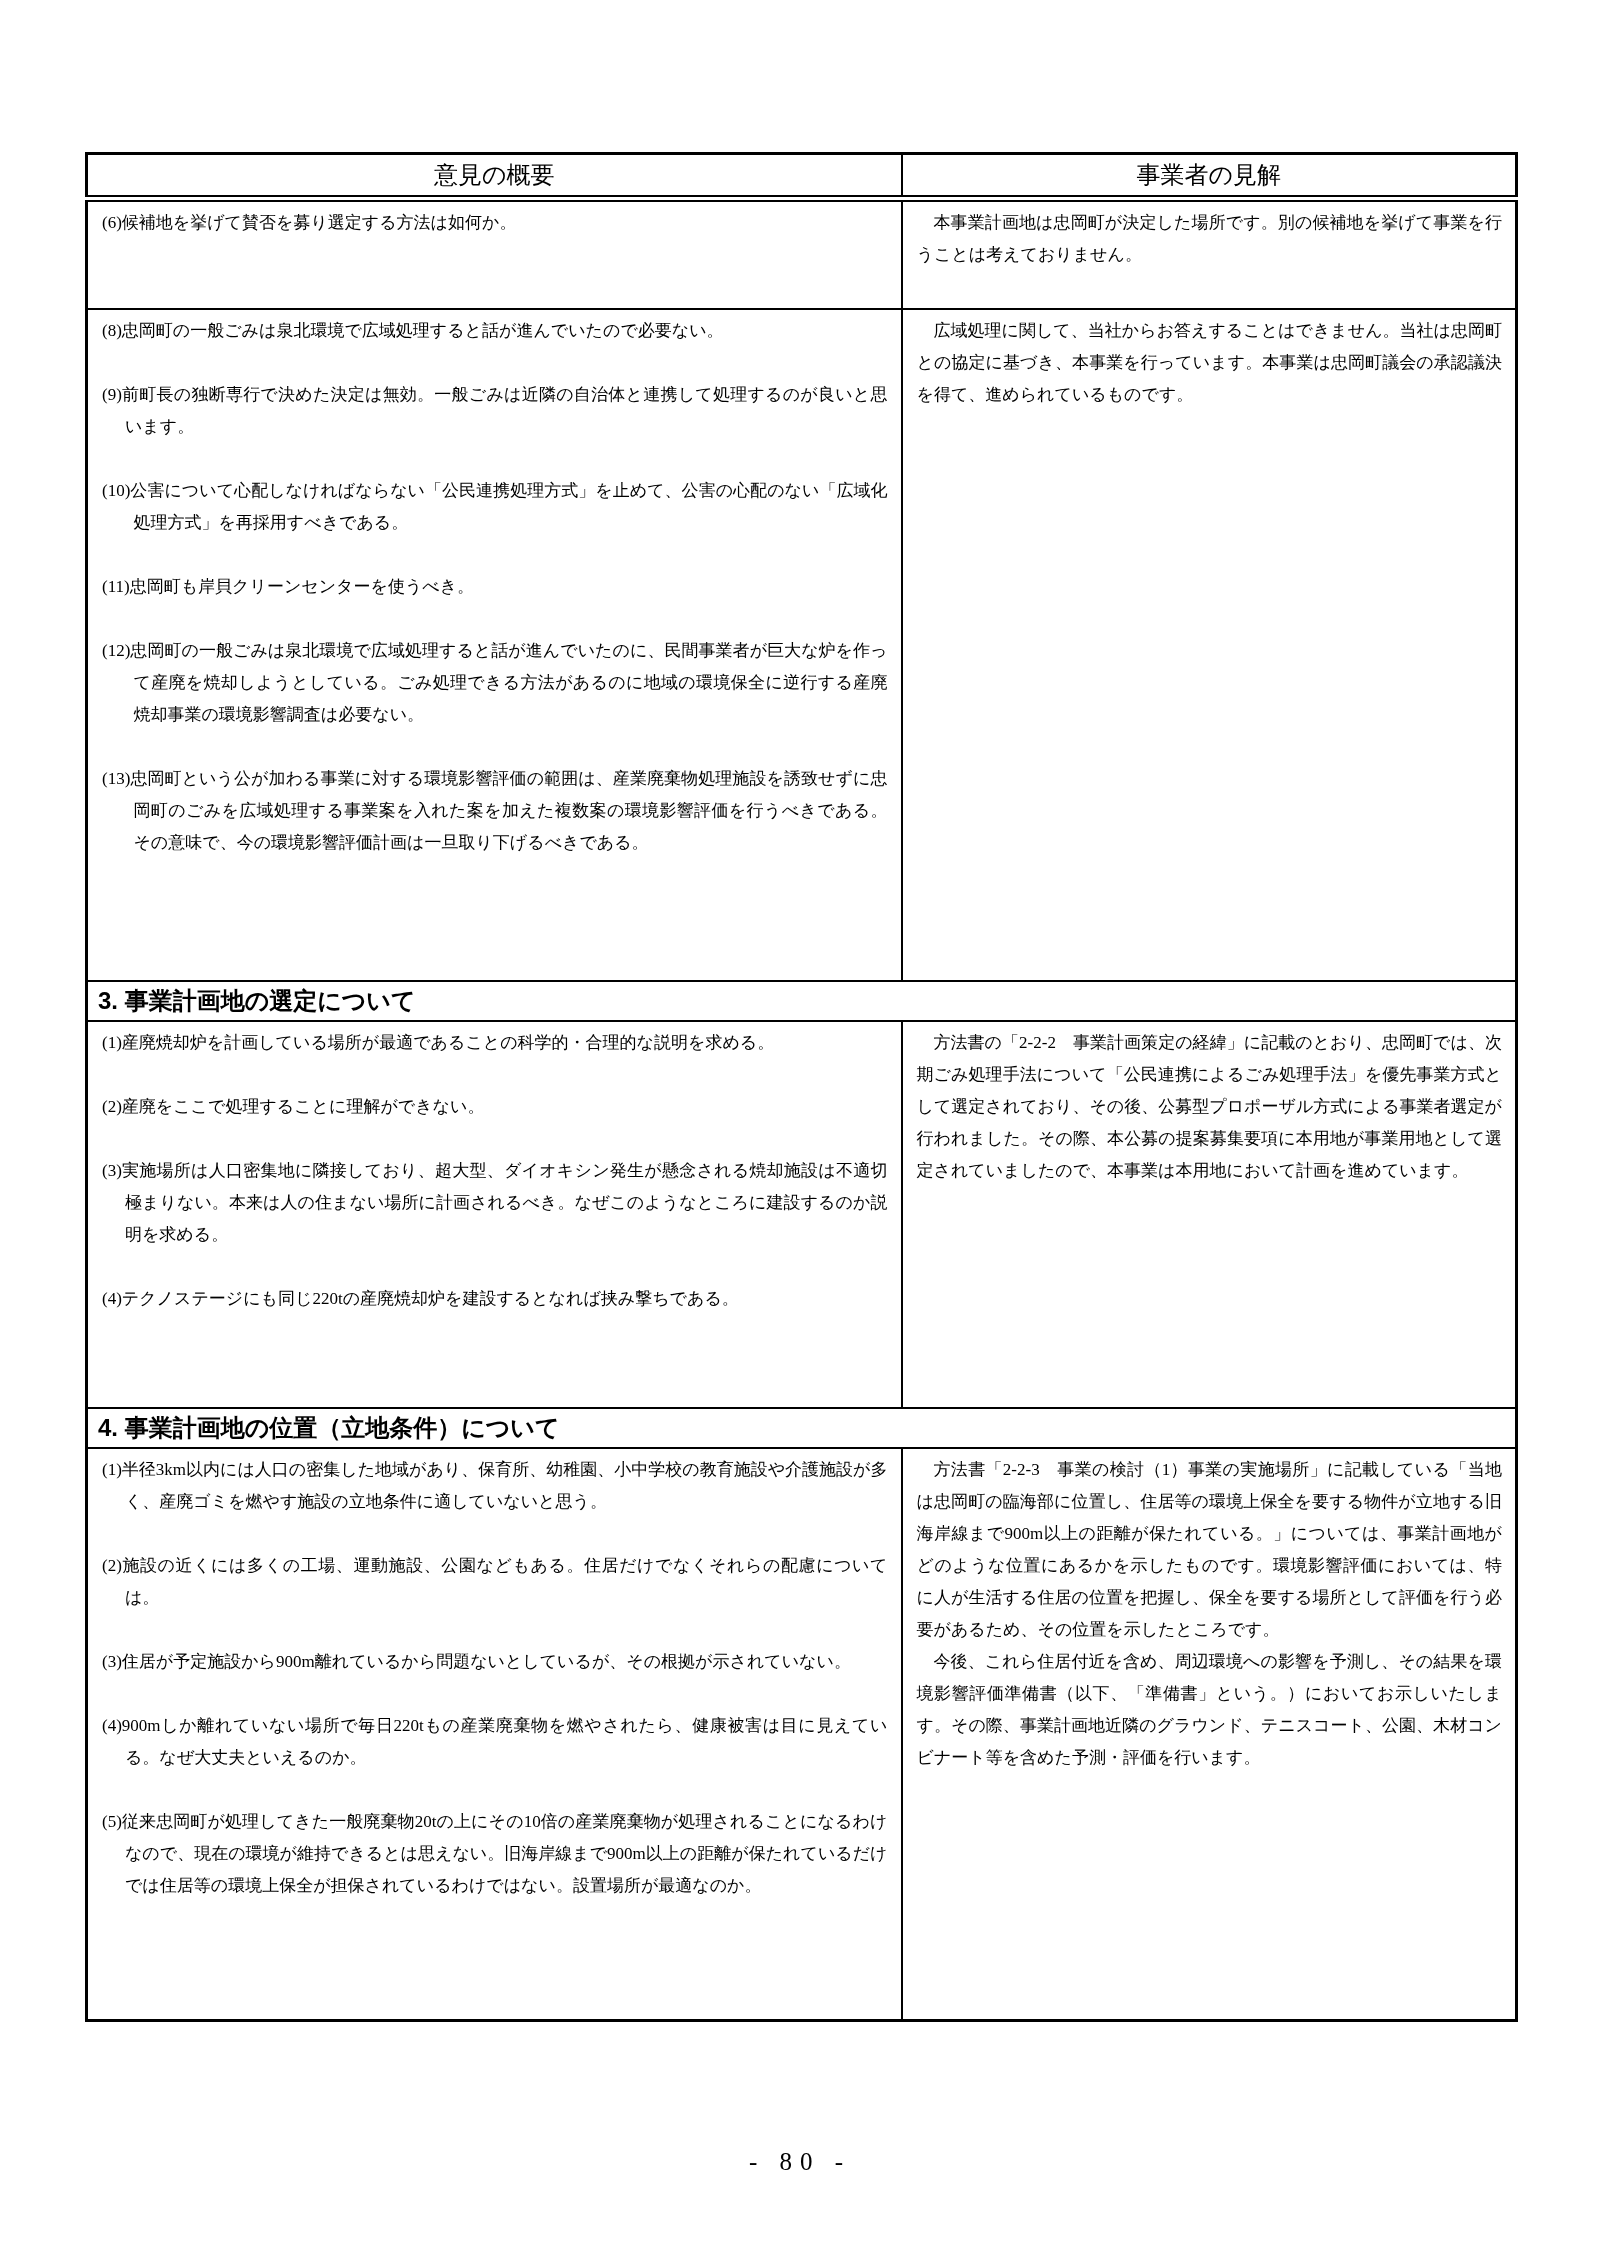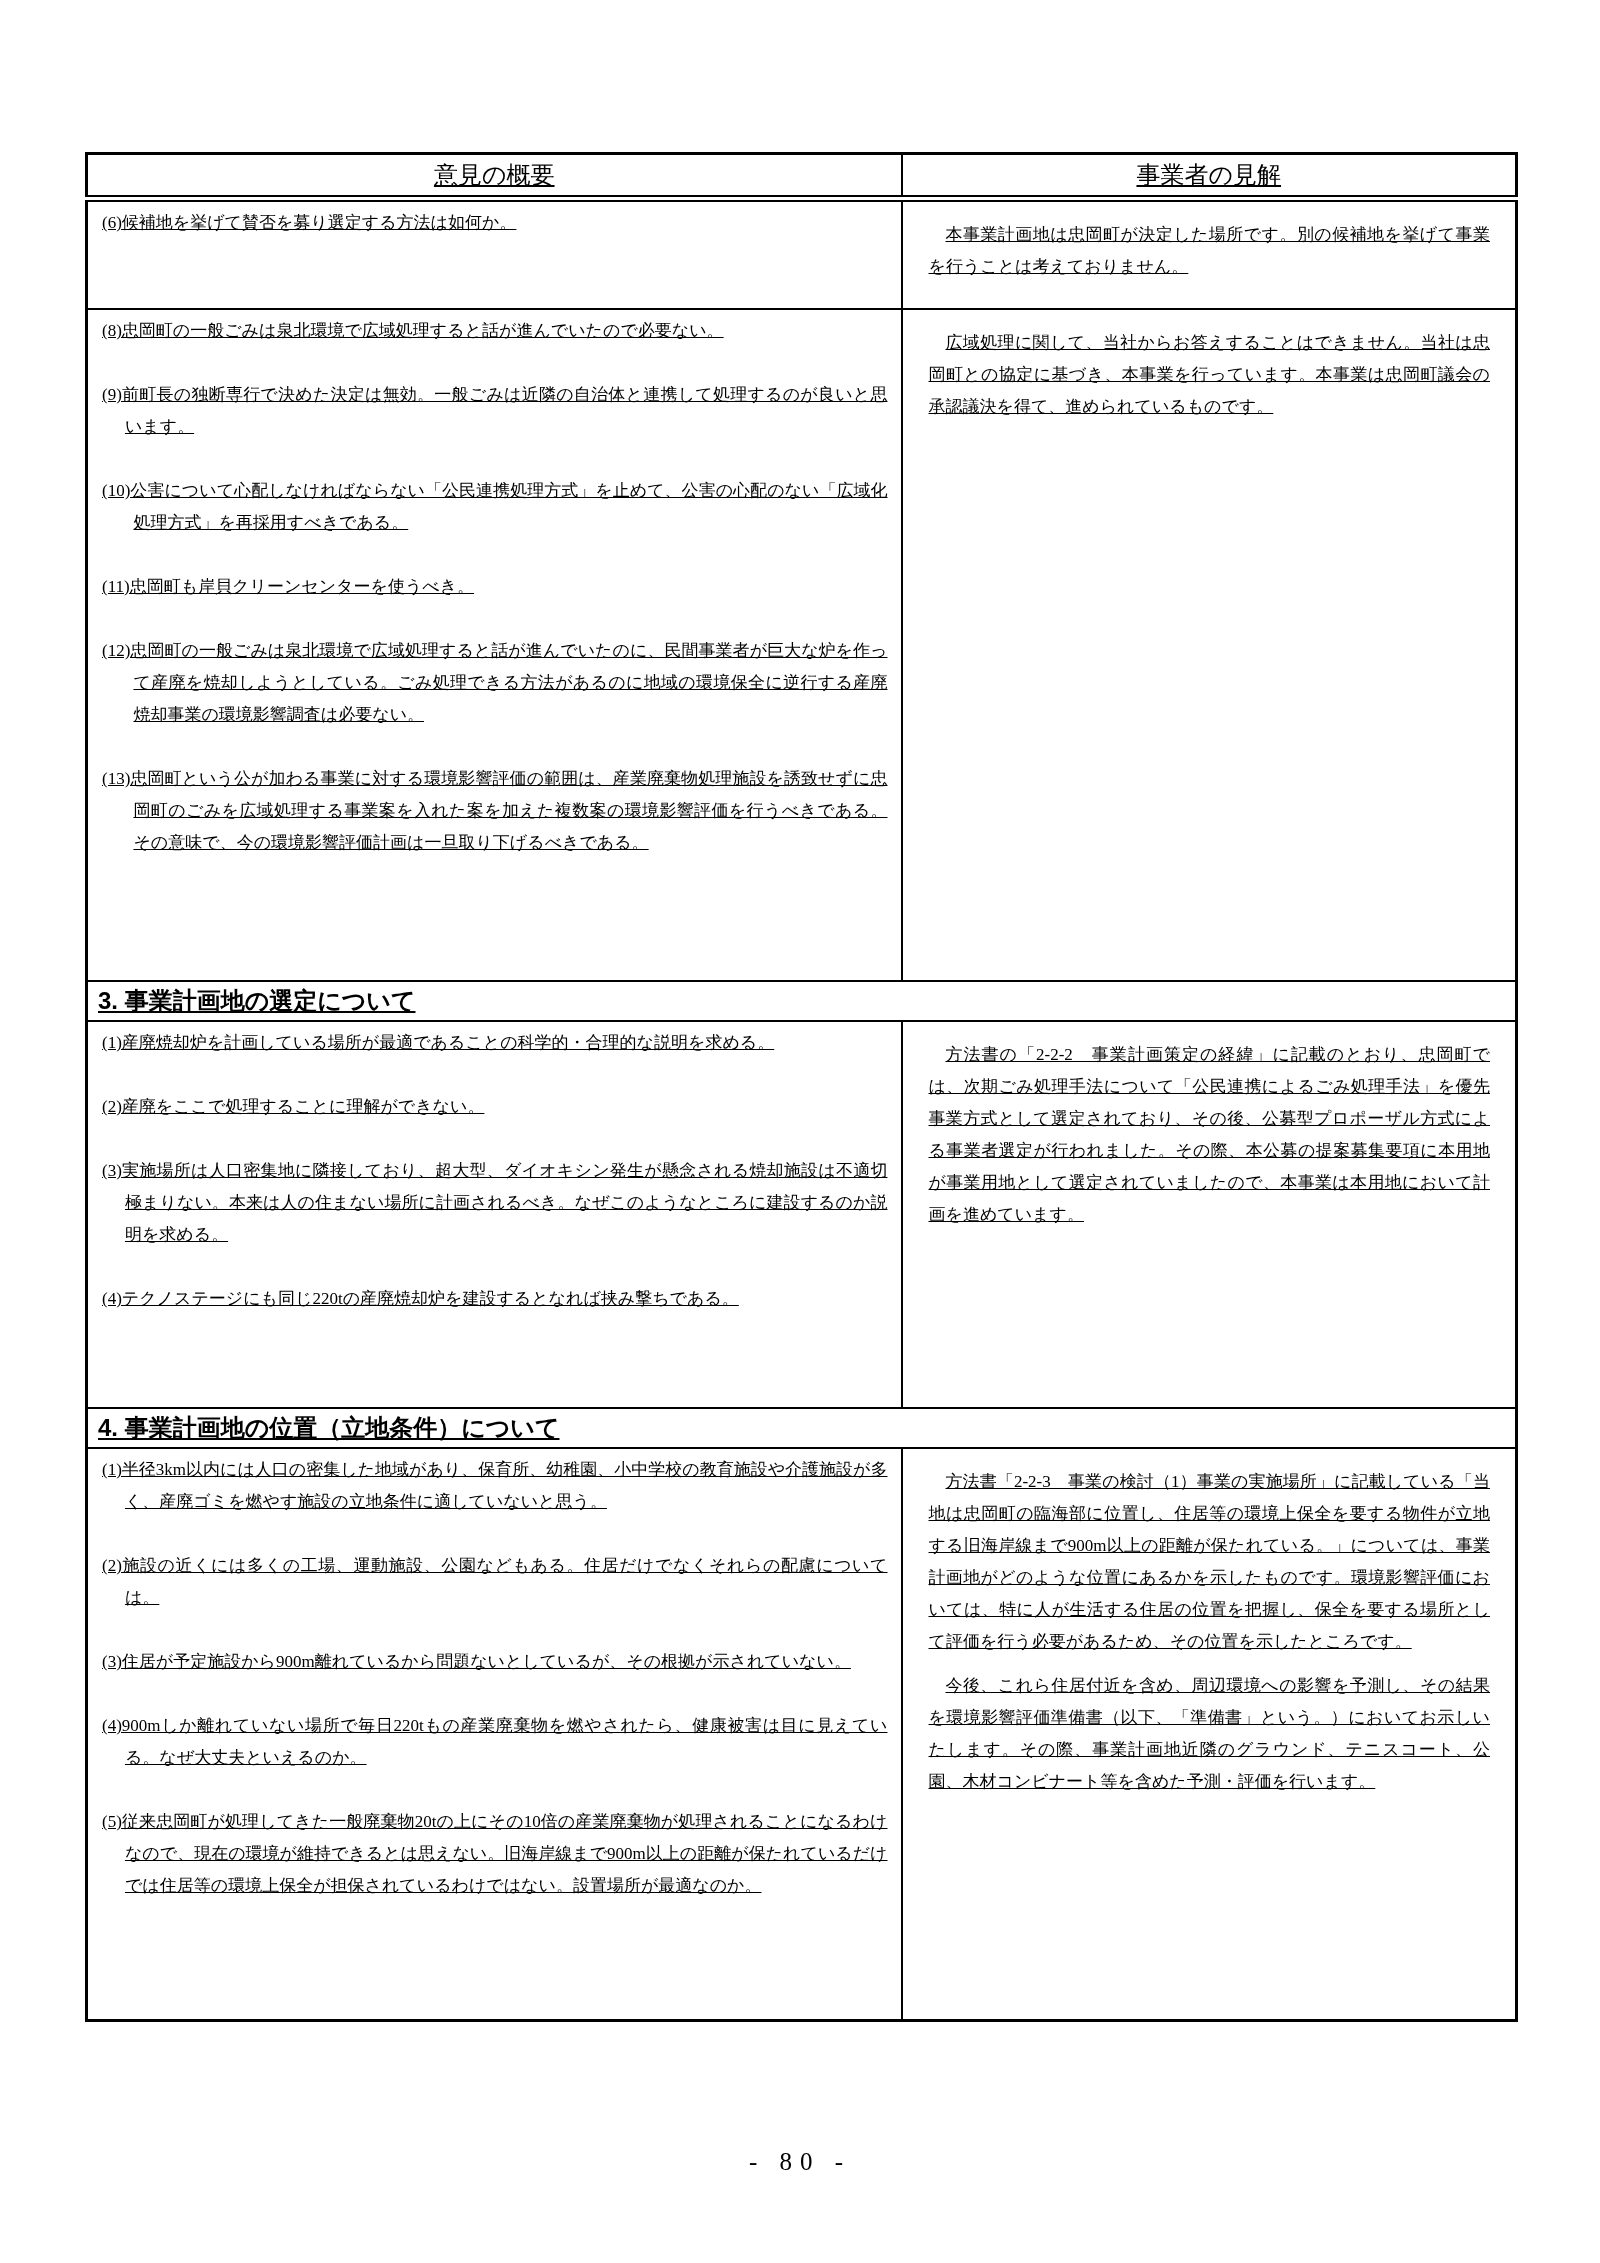--- a/index.html
+++ b/index.html
@@ -16,21 +16,20 @@
     font-family: "Liberation Serif", "DejaVu Serif", serif;
   }
   table.comment-table {
     position: absolute;
     left: 85px;
     top: 152px;
     width: 1430px;
     border-collapse: collapse;
     table-layout: fixed;
     border: 3px solid #000;
-    text-decoration: underline;
   }
   col.c-left  { width: 815px; }
   col.c-right { width: 615px; }
   th, td {
     border: 2px solid #000;
     vertical-align: top;
     padding: 0;
   }
   thead th {
     height: 40px;
@@ -53,21 +52,21 @@
     padding-left: 1.35em;
     text-indent: -1.35em;
   }
   p.op.d2 {
     padding-left: 1.85em;
     text-indent: -1.85em;
   }
   p.op:last-child { margin-bottom: 0; }
   
   p.resp {
-    margin: 12px;
+    margin: 0;
     text-indent: 1em;
   }
   tr.sec td {
     height: 34px;
     font-family: "Liberation Sans", "DejaVu Sans", sans-serif;
     font-weight: bold;
     font-size: 24px;
     line-height: 34px;
     padding: 2px 10px 2px 10px;
     vertical-align: middle;

